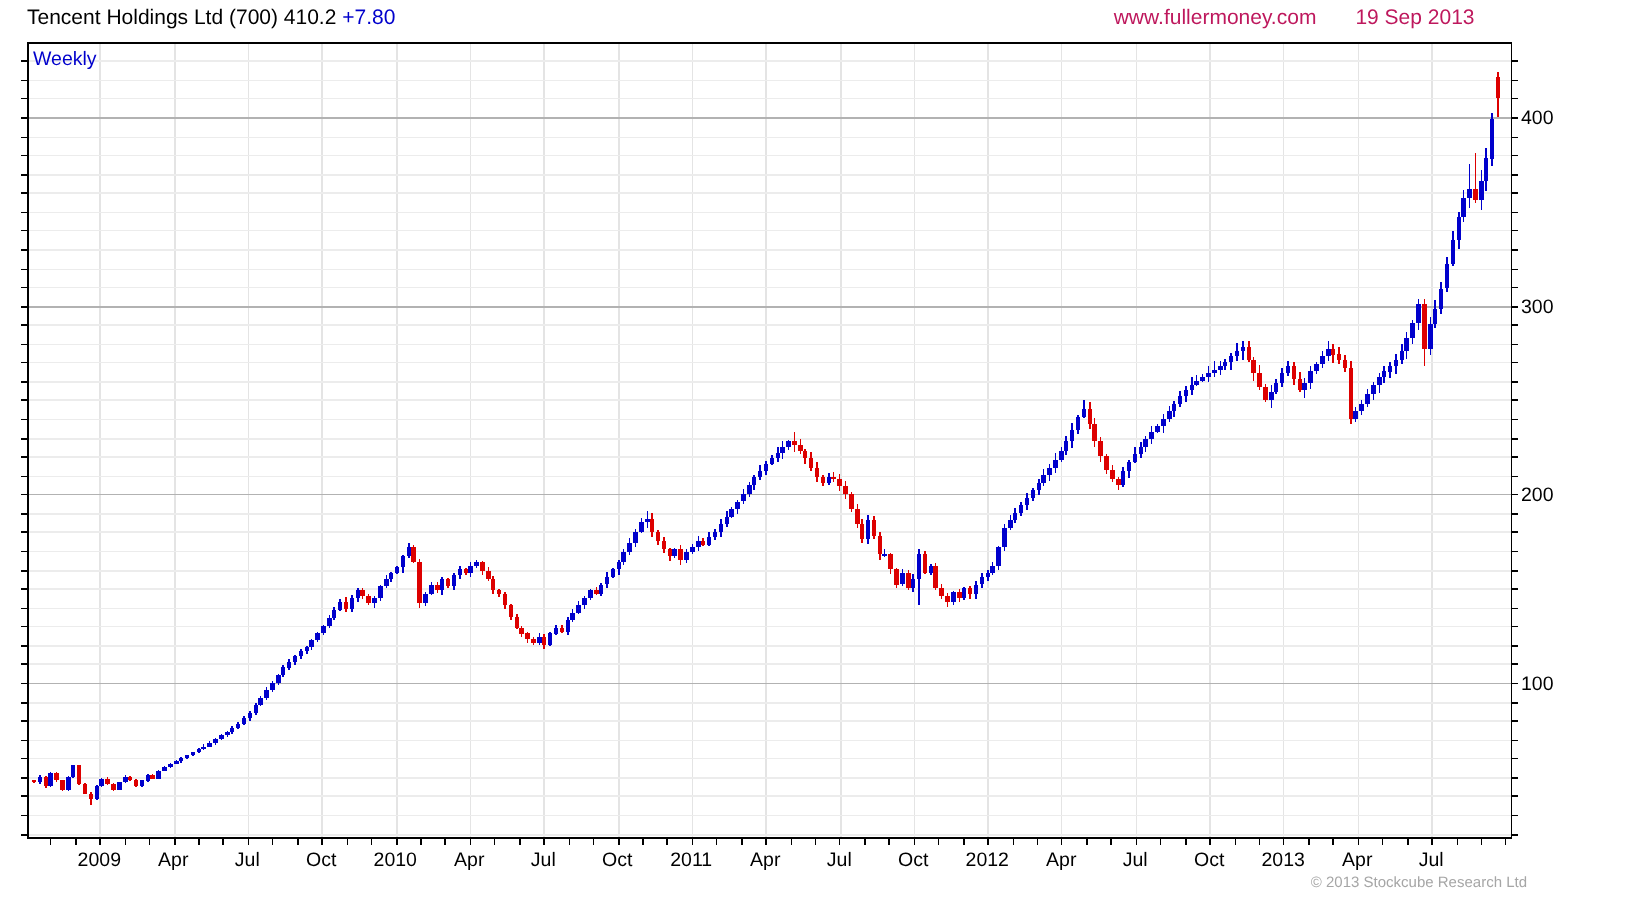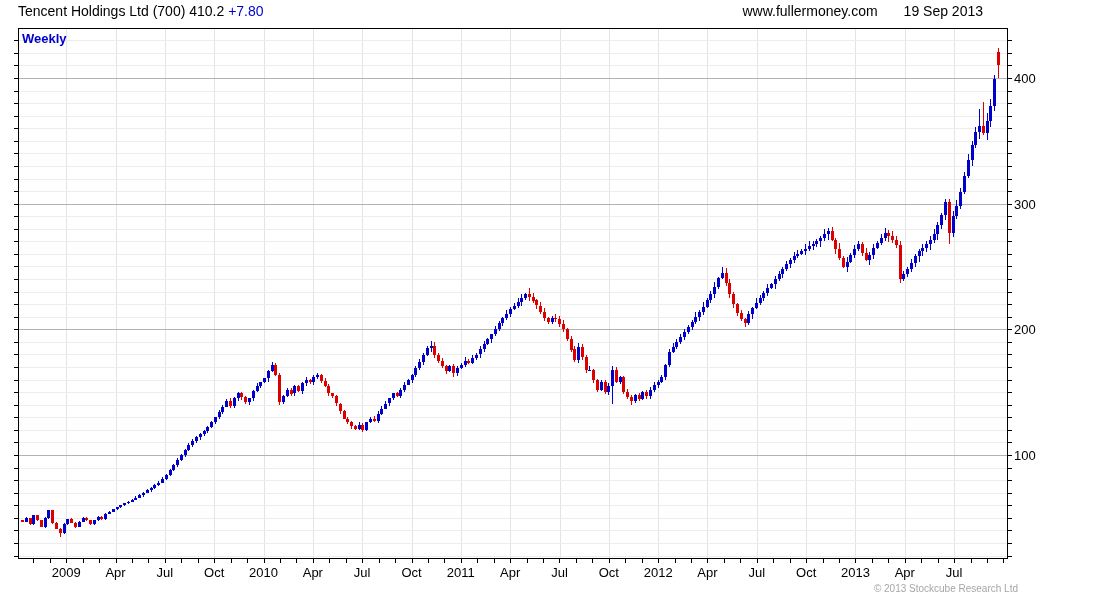--- a/index.html
+++ b/index.html
@@ -1,22 +1,22 @@
 <!DOCTYPE html>
 <html><head>
 <meta charset="utf-8">
 <style>
   html,body{margin:0;padding:0;background:#fff;}
   #page{position:relative;width:1100px;height:600px;background:#fff;
         font-family:"Liberation Sans",sans-serif;overflow:hidden;}
   #hdr{position:absolute;left:18px;top:3px;font-size:14px;color:#000;white-space:nowrap;}
   #hdr .chg{color:#0000cc;}
-  #hdr-right{position:absolute;top:3px;right:117px;font-size:14px;color:#000000;white-space:nowrap;}
+  #hdr-right{position:absolute;top:3px;right:117px;font-size:14px;color:#be185d;white-space:nowrap;}
   #hdr-right .src{margin-right:26px;}
-  #weekly{position:absolute;left:22px;top:31px;font-size:13px;color:#0000cc;font-weight:bold;}
+  #weekly{position:absolute;left:22px;top:31px;font-size:13px;color:#0000cc;}
   #copyright{position:absolute;right:82px;top:583px;font-size:10px;color:#a6a6a6;}
   #chart{position:absolute;left:0;top:0;}
 </style>
 </head>
 <body>
 
 <div id="page">
   <div id="hdr"><span>Tencent Holdings Ltd (700) 410.2</span> <span class="chg">+7.80</span></div>
   <div id="hdr-right"><span class="src">www.fullermoney.com</span><span>19 Sep 2013</span></div>
   <svg id="chart" width="1100" height="600">

